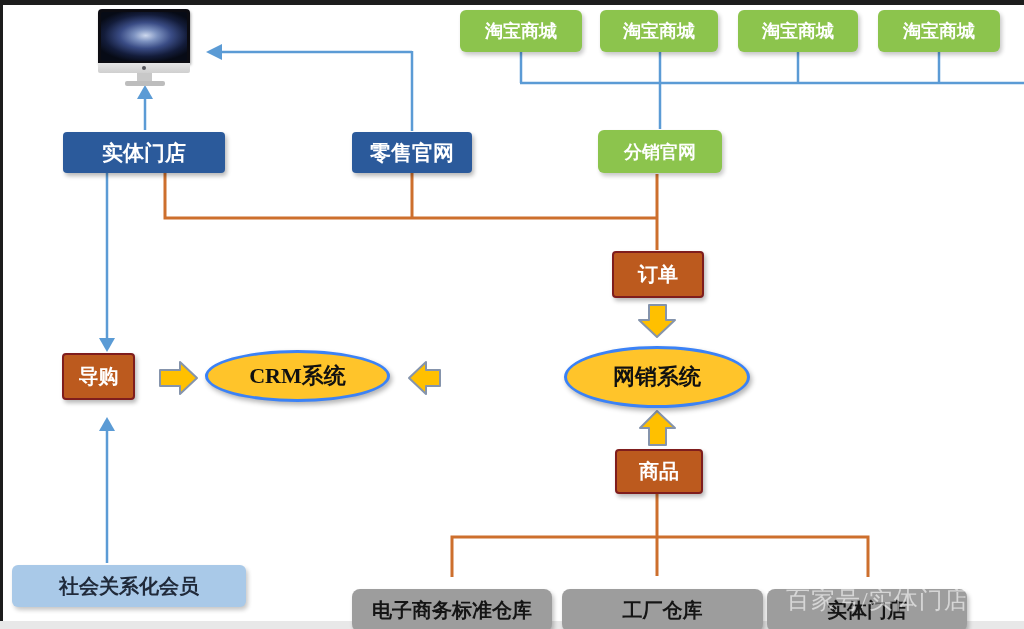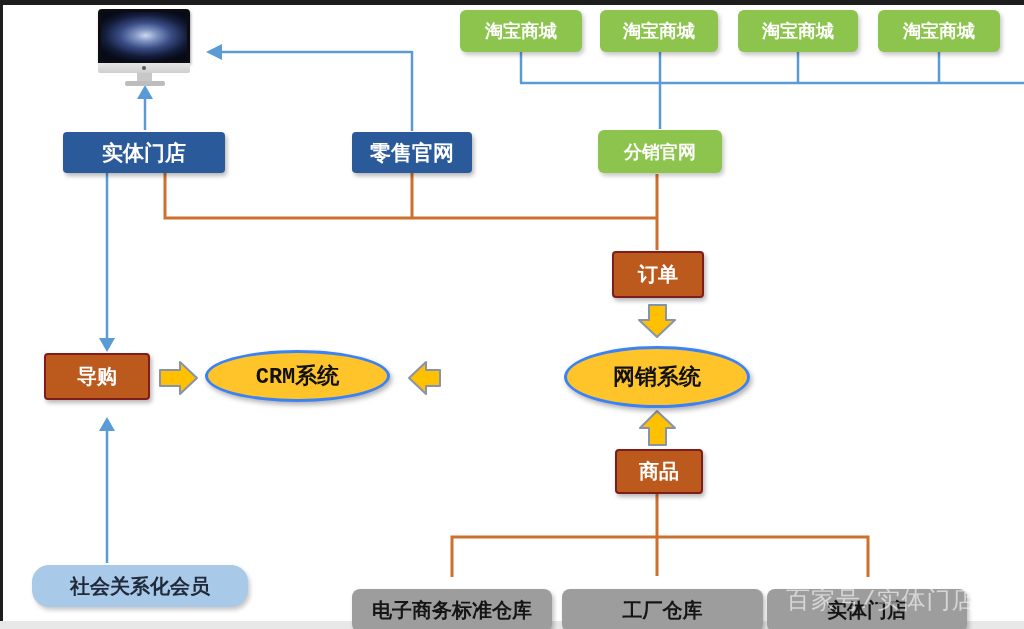--- a/index.html
+++ b/index.html
@@ -1,18 +1,18 @@
 <!DOCTYPE html>
 <html><head>
 <meta charset="utf-8">
 <style>
   html,body{margin:0;padding:0;background:#ffffff;}
   #canvas{
     position:relative;width:1024px;height:629px;background:#ffffff;
-    overflow:hidden;font-family:Liberation Mono, monospace;
+    overflow:hidden;font-family:Liberation Serif, serif;
   }
   .edge-top{position:absolute;left:0;top:0;width:1024px;height:5px;background:#1d1d1d;}
   .edge-left{position:absolute;left:0;top:0;width:3px;height:621px;background:#1d1d1d;}
   .edge-bottom{position:absolute;left:0;top:621px;width:1024px;height:8px;background:#e8e8e8;}
 
   .node{position:absolute;display:flex;align-items:center;justify-content:center;
         font-weight:bold;z-index:3;box-sizing:border-box;}
 
   .box-blue{background:#2B5A9B;color:#ffffff;border-radius:4px;font-size:21px;
             box-shadow:2px 3px 4px rgba(0,0,0,0.28);}
@@ -118,35 +118,35 @@
     <span>零售官网</span>
   </div>
   <div class="node box-green" style="left:598px;top:130px;width:124px;height:43px;">
     <span>分销官网</span>
   </div>
 
   <div class="node box-orange" style="left:612px;top:251px;width:92px;height:47px;">
     <span>订单</span>
   </div>
 
-  <div class="node box-orange" style="left:44px;top:353px;width:106px;height:47px;">
+  <div class="node box-orange" style="left:62px;top:353px;width:73px;height:47px;">
     <span>导购</span>
   </div>
   <div class="node ellipse" style="left:205px;top:350px;width:185px;height:52px;">
     <span>CRM系统</span>
   </div>
   <div class="node ellipse" style="left:564px;top:346px;width:186px;height:62px;">
     <span>网销系统</span>
   </div>
 
   <div class="node box-orange" style="left:615px;top:449px;width:88px;height:45px;">
     <span>商品</span>
   </div>
 
-  <div class="node box-lightblue" style="left:32px;top:565px;width:216px;height:42px;border-radius:17px;">
+  <div class="node box-lightblue" style="left:12px;top:565px;width:234px;height:42px;">
     <span>社会关系化会员</span>
   </div>
 
   <div class="node box-gray" style="left:352px;top:577px;width:200px;height:43px;">
     <span>电子商务标准仓库</span>
   </div>
   <div class="node box-gray" style="left:562px;top:577px;width:201px;height:43px;">
     <span>工厂仓库</span>
   </div>
   <div class="node box-gray" style="left:767px;top:577px;width:200px;height:43px;">

